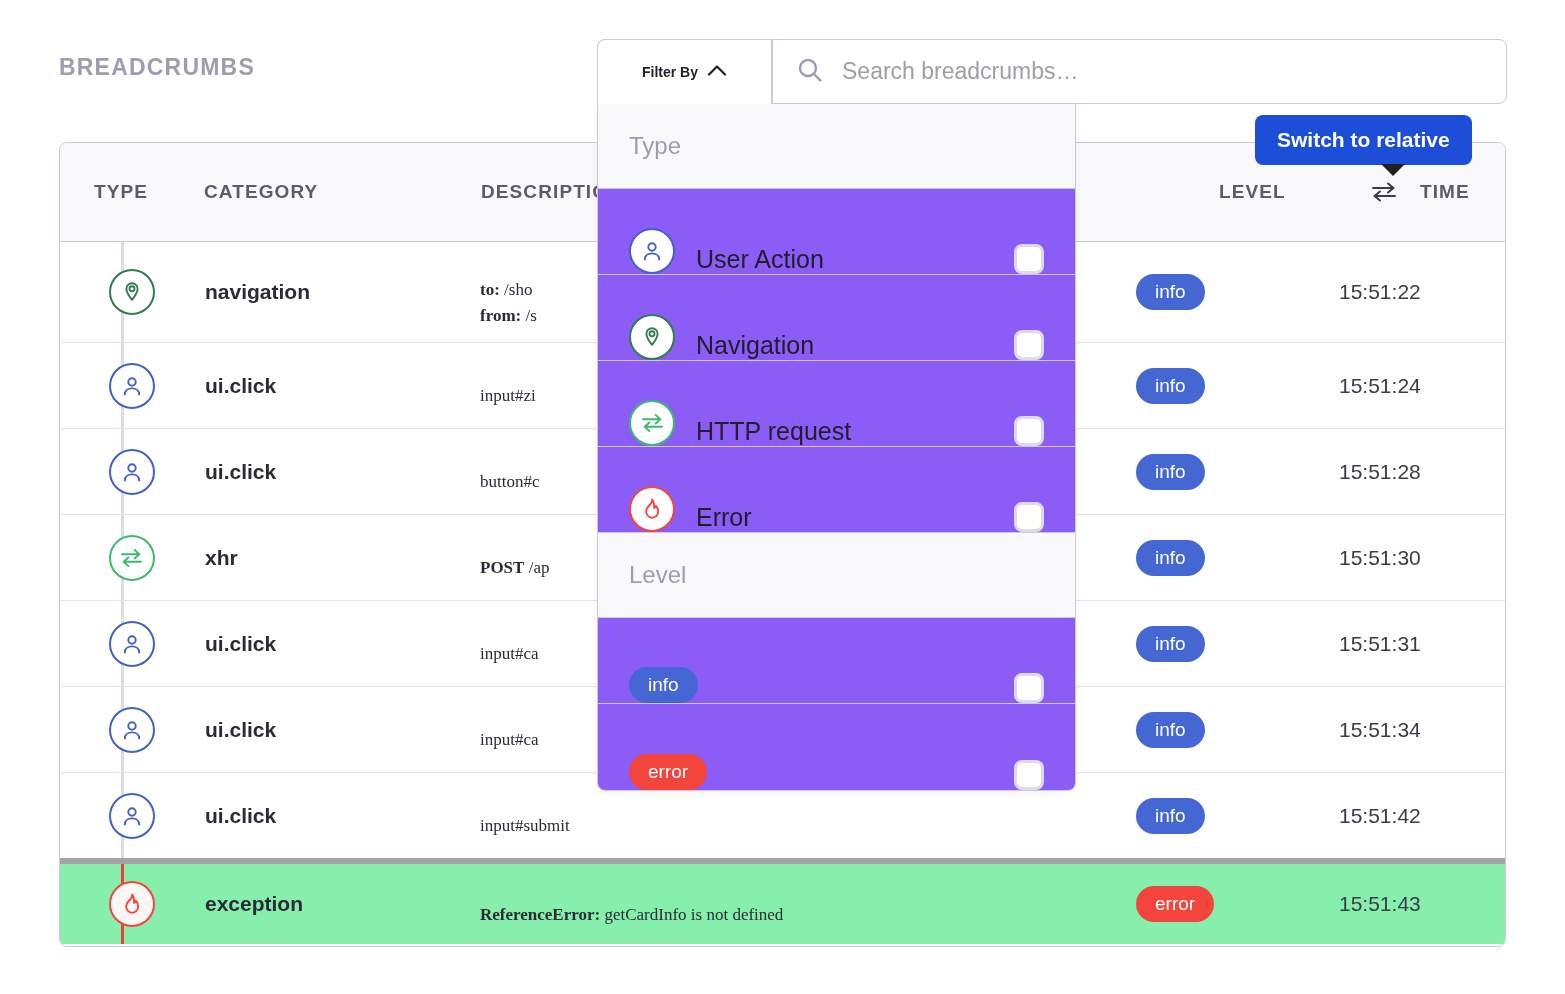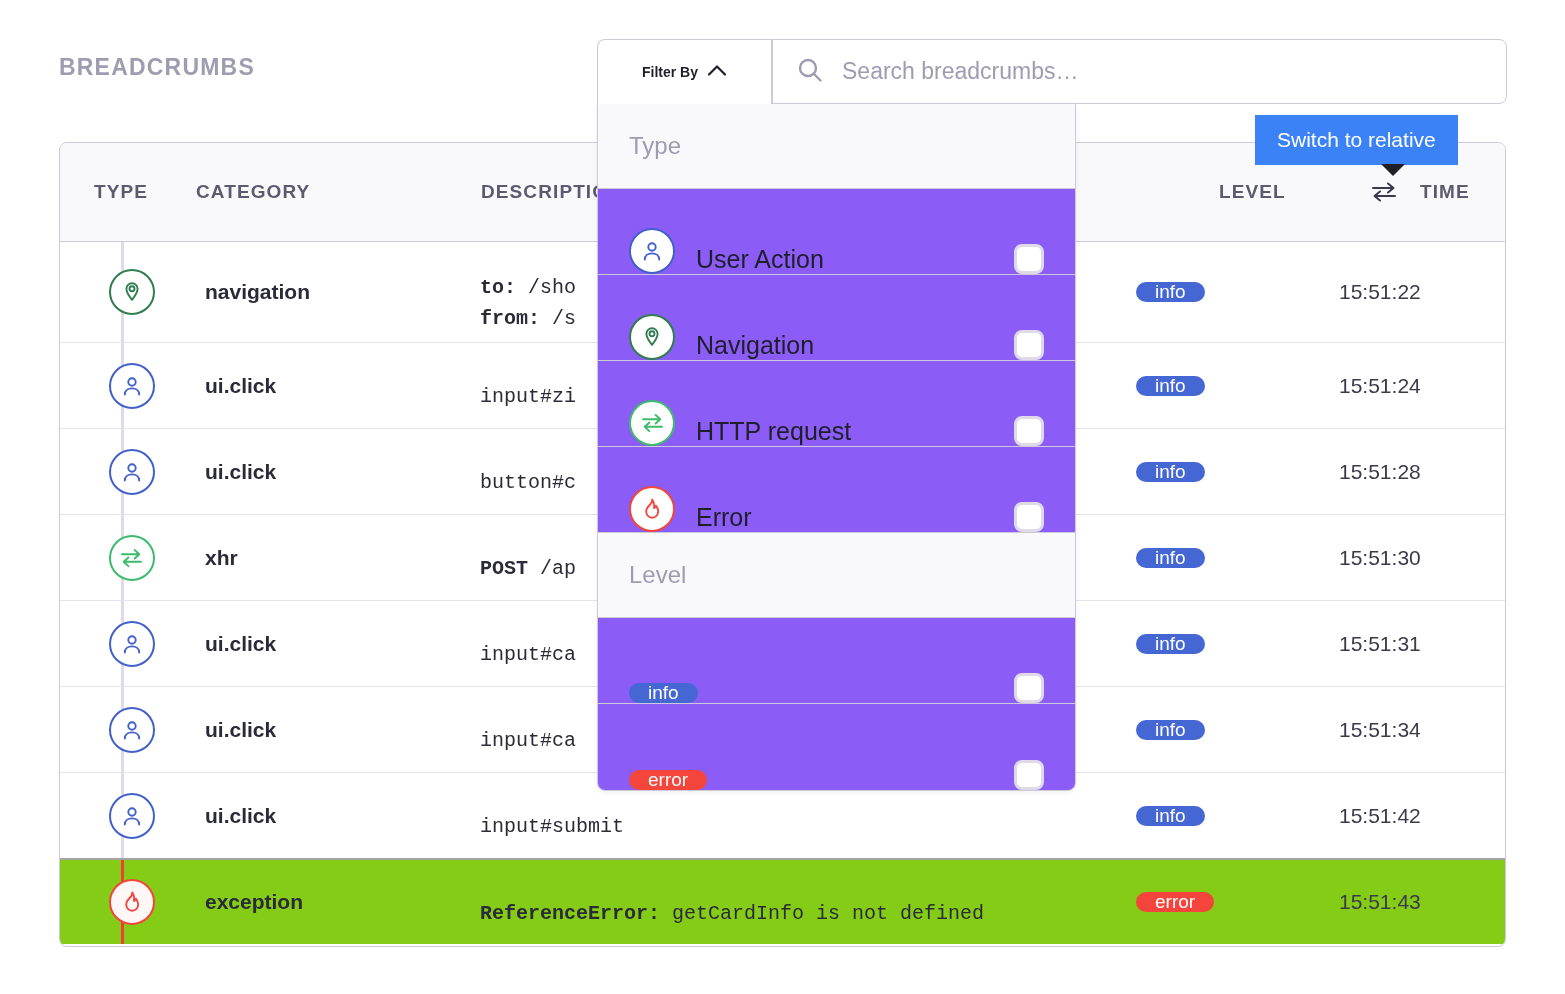--- a/index.html
+++ b/index.html
@@ -34,21 +34,21 @@
     background: #f9f9fb;
     border-bottom: 1px solid #cdc9d9;
     position: relative;
   }
   .th {
     position: absolute; top: 50%; transform: translateY(-50%);
     font-size: 19px; font-weight: 700; letter-spacing: 1.1px;
     color: #5c5a6e; white-space: nowrap;
   }
   .th-type     { left: 34px; }
-  .th-category { left: 136px; }
+  .th-category { left: 144px; }
   .th-desc     { left: 421px; }
   .th-level    { left: 1159px; }
   .th-time     { left: 1360px; text-align: right; }
   .th-swap {
     position: absolute; top: 50%; transform: translateY(-50%);
     left: 1310px; width: 28px; height: 26px; cursor: pointer;
     display: flex; align-items: center; justify-content: center;
   }
   .th-swap svg { display:block; }
 
@@ -56,22 +56,22 @@
   .tbody { position: relative; }
   .row {
     position: relative;
     display: flex; align-items: stretch;
     border-bottom: 1px solid #e6e3ee;
     background: #ffffff;
     min-height: 86px;
   }
   .row.tall { min-height: 101px; }
   .row.error-row {
-    background: #84cc16;
-    border-top: 2px solid #a3a3a3;
+    background: #86efac;
+    border-top: 6px solid #a3a3a3;
     border-bottom: 1px solid #e6e3ee;
     margin-top: -1px;
   }
   .row:last-child { border-bottom: none; }
 
   .cell { display: flex; align-items: center; position: relative; }
   .c-type     { width: 143px; justify-content: center; position: relative; }
   .c-category { width: 277px; padding-left: 2px; }
   .c-desc     { flex: 1 1 auto; padding-left: 0px; }
   .c-level    { width: 201px; padding-left: 18px; }
@@ -96,43 +96,43 @@
   .ic-nav   { color: #2f7d4f; }
   .ic-user  { color: #4260c9; }
   .ic-http  { color: #3cbb6d; }
   .ic-error { color: #f4453c; }
 
   .cat-text {
     font-size: 21px; font-weight: 700; color: #2b2a38;
     font-family: "Liberation Sans", sans-serif;
   }
   .desc-text {
-    font-family: Liberation Mono, monospace;
-    font-size: 20px; color: #2b2a38; line-height: 1.55;
+    font-family: Liberation Serif, serif;
+    font-size: 17px; color: #2b2a38; line-height: 1.55;
     white-space: pre;
     margin-top: 22px;
   }
   .desc-text b { font-weight: 700; }
 
   .pill {
     display: inline-flex; align-items: center; justify-content: center;
-    height: 20px; padding: 0 19px; border-radius: 18px;
+    height: 36px; padding: 0 19px; border-radius: 18px;
     font-size: 19px; color: #ffffff; font-weight: 400;
   }
   .pill.info  { background: #4567d4; }
   .pill.error { background: #f4453c; }
 
   .time-text { font-size: 21px; color: #3b3a4a; }
 
   
   .tooltip {
     position: absolute; left: 1255px; top: 115px;
-    background: #3b82f6; color: #ffffff;
-    font-size: 21px; font-weight: 400;
-    padding: 13px 22px; border-radius: 0;
+    background: #1d4ed8; color: #ffffff;
+    font-size: 21px; font-weight: 700;
+    padding: 13px 22px; border-radius: 8px;
     white-space: nowrap; z-index: 40;
   }
   .tooltip::after {
     content: ""; position: absolute;
     left: 126px; bottom: -11px;
     border-left: 12px solid transparent;
     border-right: 12px solid transparent;
     border-top: 12px solid #201f26;
   }
 

